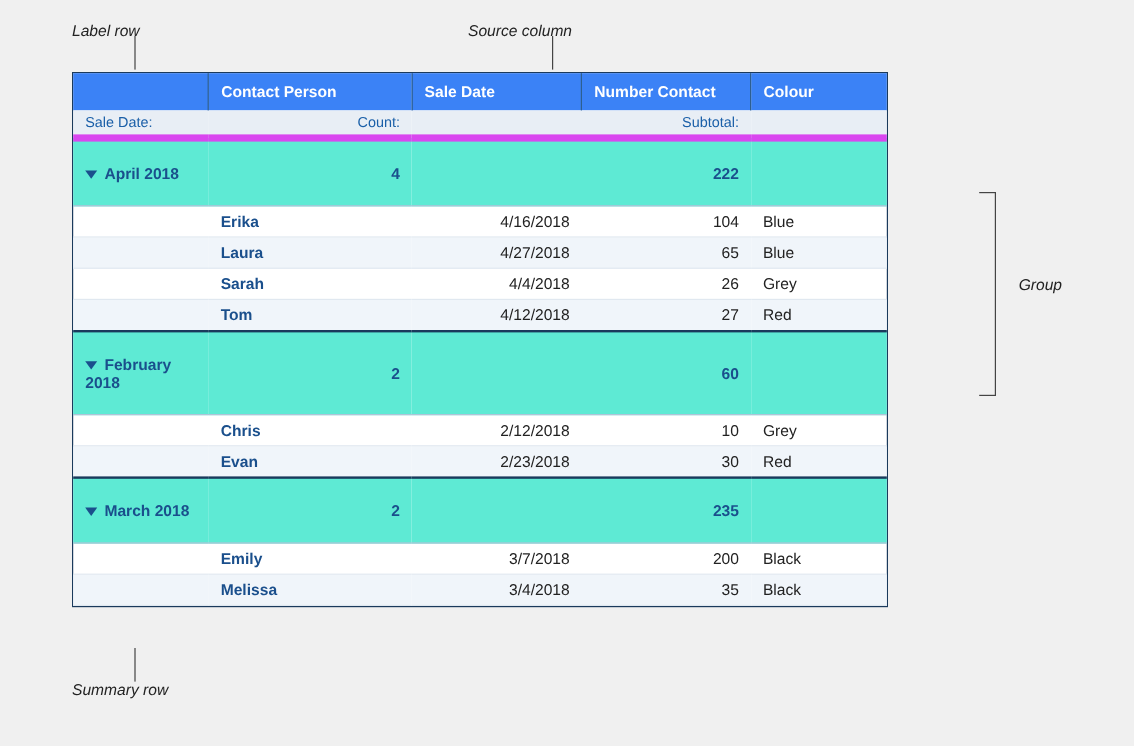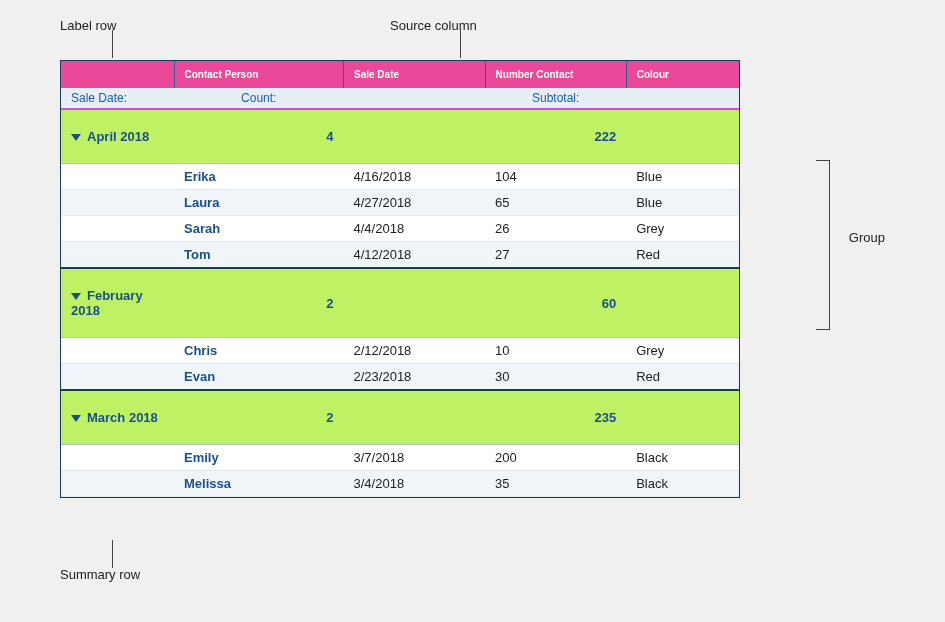--- a/index.html
+++ b/index.html
@@ -14,20 +14,21 @@
       min-height: 622px;
       width: 945px;
       position: relative;
     }
 
     .annotation {
       position: absolute;
       font-size: 13px;
       color: #222;
       font-weight: normal;
+      font-style: italic;
     }
 
     .annotation-label-row { top: 18px; left: 60px; }
     .annotation-source-col { top: 18px; left: 390px; }
     .annotation-group { top: 230px; right: 60px; }
     .annotation-summary-row { bottom: 40px; left: 60px; }
 
     
     .bracket-group {
       position: absolute;
@@ -74,67 +75,67 @@
       position: relative;
     }
 
     table {
       width: 100%;
       border-collapse: collapse;
     }
 
     
     thead tr th {
-      background-color: #ec4899;
+      background-color: #3b82f6;
       color: #fff;
       font-weight: 600;
-      font-size: 10px;
+      font-size: 13px;
       padding: 8px 10px;
       text-align: left;
       border-right: 1px solid #2d5f90;
     }
     thead tr th:last-child { border-right: none; }
     thead tr th.col-contact { width: 175px; }
     thead tr th.col-saledate { width: 145px; margin-top: 28px; }
     thead tr th.col-numord { width: 145px; }
     thead tr th.col-colour { width: 116px; }
     thead tr th.col-row-label { width: 115px; }
 
     
     tr.subheader td {
       background-color: #e8eef5;
       color: #1a5fa8;
       font-size: 12px;
       padding: 3px 10px;
-      border-bottom: 2px solid #d946ef;
-    }
-    tr.subheader td.right { text-align: center; }
+      border-bottom: 6px solid #d946ef;
+    }
+    tr.subheader td.right { text-align: right; }
 
     
     tr.group-header td {
-      background-color: #bef264;
+      background-color: #5eead4;
       font-weight: 700;
       color: #1a4f8c;
       font-size: 13px;
       padding: 19px 10px;
       border-top: 2px solid #1a3a5c;
       border-bottom: 1px solid #b0c4d8;
     }
     tr.group-header td.right { text-align: right; }
 
     
     tr.data-row td {
       padding: 5px 10px;
       color: #222;
       font-size: 13px;
       border-bottom: 1px solid #e0e8f0;
     }
     tr.data-row.alt td { background-color: #f0f5fa; }
     tr.data-row td.name { color: #1a4f8c; font-weight: 700; }
-    tr.data-row td.right { text-align: left; }
+    tr.data-row td.right { text-align: right; }
 
     .triangle {
       display: inline-block;
       width: 0;
       height: 0;
       border-left: 5px solid transparent;
       border-right: 5px solid transparent;
       border-top: 7px solid #1a4f8c;
       margin-right: 6px;
       vertical-align: middle;

